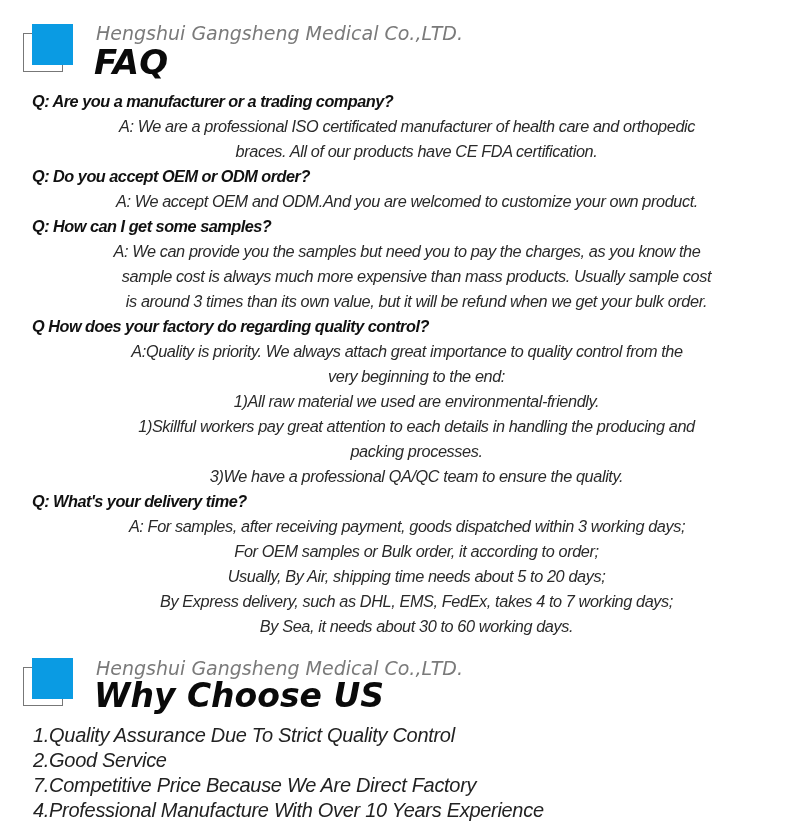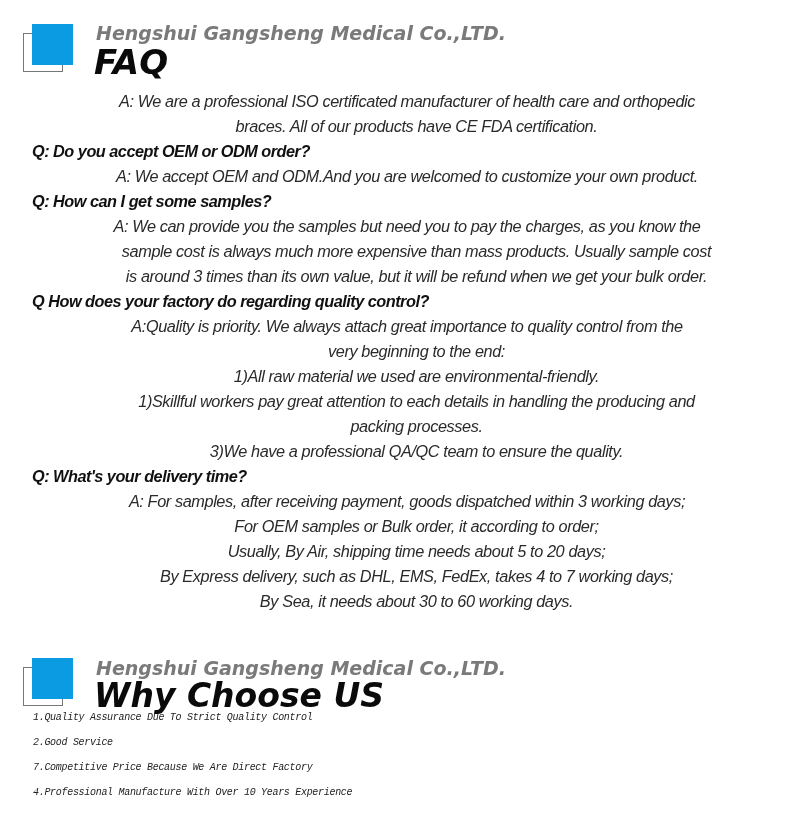--- a/index.html
+++ b/index.html
@@ -1,42 +1,43 @@
 <!DOCTYPE html>
 <html><head>
   <meta charset="utf-8">
   <style>
     html, body { margin: 0; padding: 0; background: #ffffff; }
     body { width: 790px; height: 837px; position: relative; overflow: hidden; font-family: "Liberation Sans", sans-serif; }
     .section-header { position: absolute; left: 0; width: 790px; }
     .logo-icon { position: absolute; width: 60px; height: 60px; }
     .logo-icon .outline { position: absolute; left: 5px; top: 15px; width: 40px; height: 39px; border: 1px solid #777; border-top: 1px solid #777; background: transparent; box-sizing: border-box; }
     .logo-icon .fill { position: absolute; left: 14px; top: 6px; width: 41px; height: 41px; background: #0a9be3; }
-    .company { position: absolute; font-family: "DejaVu Sans", sans-serif; font-style: italic; font-weight: bold; color: #7a7a7a; font-size: 19px; letter-spacing: 0px; white-space: nowrap; }
+    .company { position: absolute; font-family: "DejaVu Sans", sans-serif; font-style: italic; font-weight: normal; color: #7a7a7a; font-size: 19px; letter-spacing: 0px; white-space: nowrap; }
     .title { position: absolute; font-family: "DejaVu Sans", sans-serif; font-style: italic; font-weight: bold; color: #0a0a0a; white-space: nowrap; }
     .faq-body { position: absolute; left: 32px; top: 89px; width: 750px; font-family: "Liberation Sans", sans-serif; font-style: italic; font-size: 16.3px; line-height: 25px; color: #2a2a2a; }
     .q { font-weight: bold; color: #111; letter-spacing: -0.5px; }
     .a-line { letter-spacing: -0.4px; white-space: nowrap; text-align: center; }
     .indent { padding-left: 19px; }
-    .why-list { position: absolute; left: 33px; top: 705px; font-family: Liberation Mono, monospace; font-style: italic; font-size: 10px; line-height: 25px; color: #222; white-space: nowrap; letter-spacing: -0.3px; }
+    .why-list { position: absolute; left: 33px; top: 723px; font-family: Liberation Sans, sans-serif; font-style: italic; font-size: 20px; line-height: 25px; color: #222; white-space: nowrap; letter-spacing: -0.3px; }
   </style>
 </head>
 <body>
 
 <div class="section-header" style="top:0;">
   <div class="logo-icon" style="left:18px; top:18px;">
     <div class="outline"></div>
     <div class="fill"></div>
   </div>
   <div class="company" style="left:96px; top:22px;">Hengshui Gangsheng Medical Co.,LTD.</div>
   <div class="title" style="left:94px; top:42px; font-size:34px; line-height:40px;text-align:center;">FAQ</div>
 </div>
 
 <div class="faq-body">
   <div>
+    <div class="q">Q: Are you a manufacturer or a trading company?</div>
     <div class="a-line">A: We are a professional ISO certificated manufacturer of health care and orthopedic</div>
     <div class="a-line indent">braces. All of our products have CE FDA certification.</div>
   </div>
   <div>
     <div class="q">Q: Do you accept OEM or ODM order?</div>
     <div class="a-line">A: We accept OEM and ODM.And you are welcomed to customize your own product.</div>
   </div>
   <div>
     <div class="q">Q: How can I get some samples?</div>
     <div class="a-line">A: We can provide you the samples but need you to pay the charges, as you know the</div>

